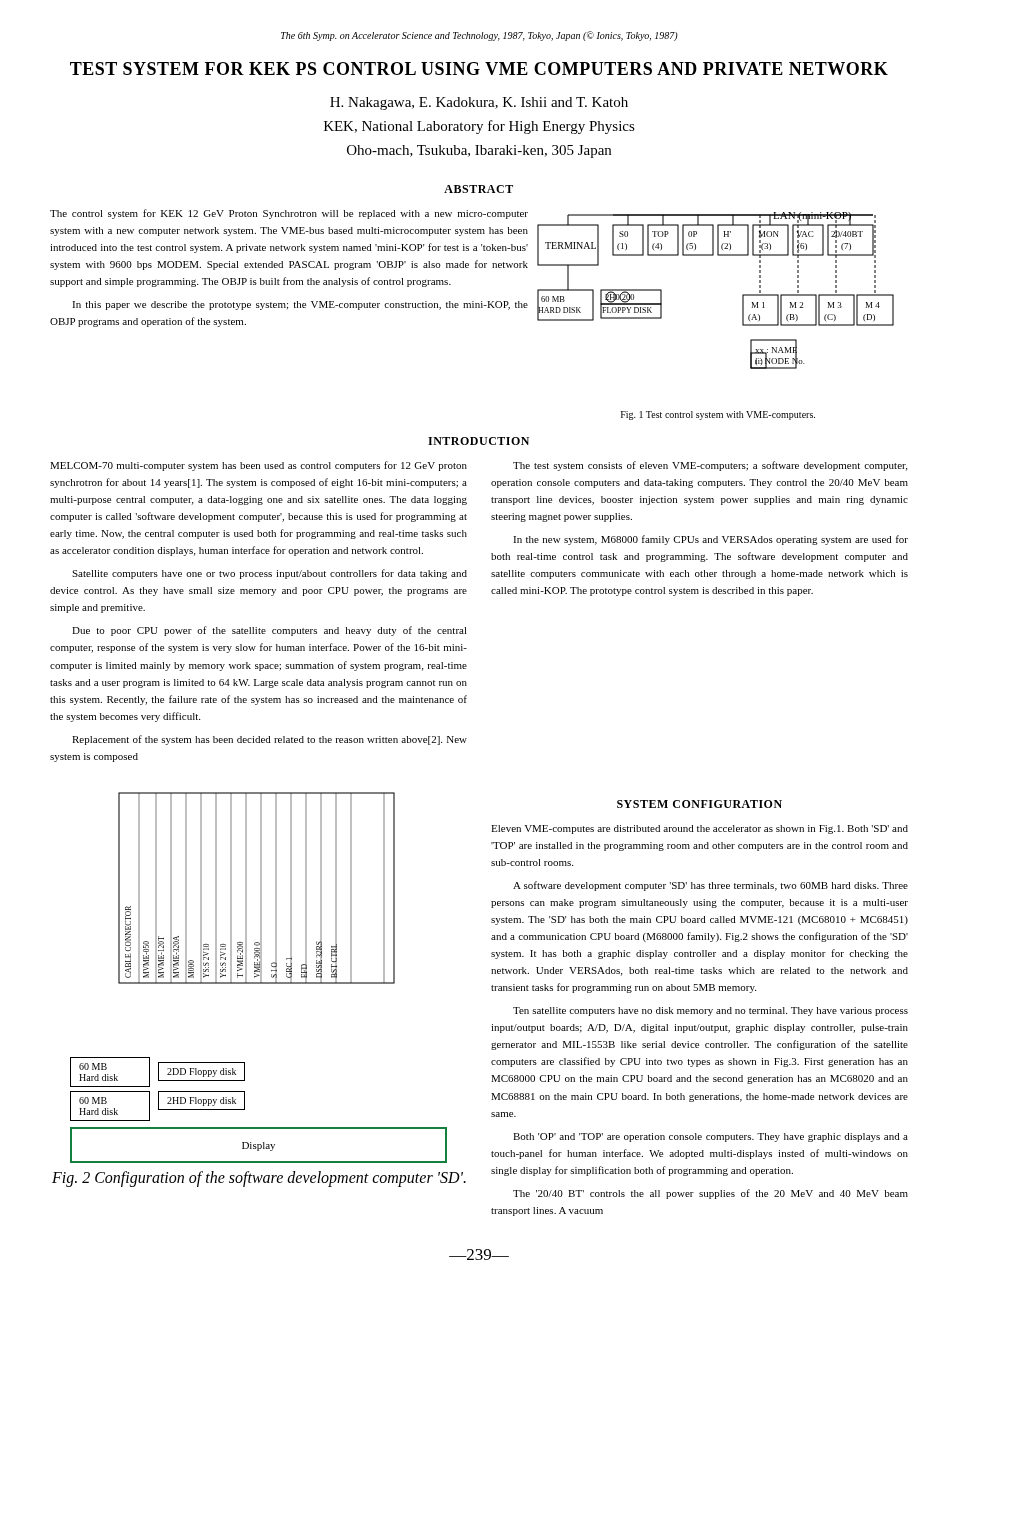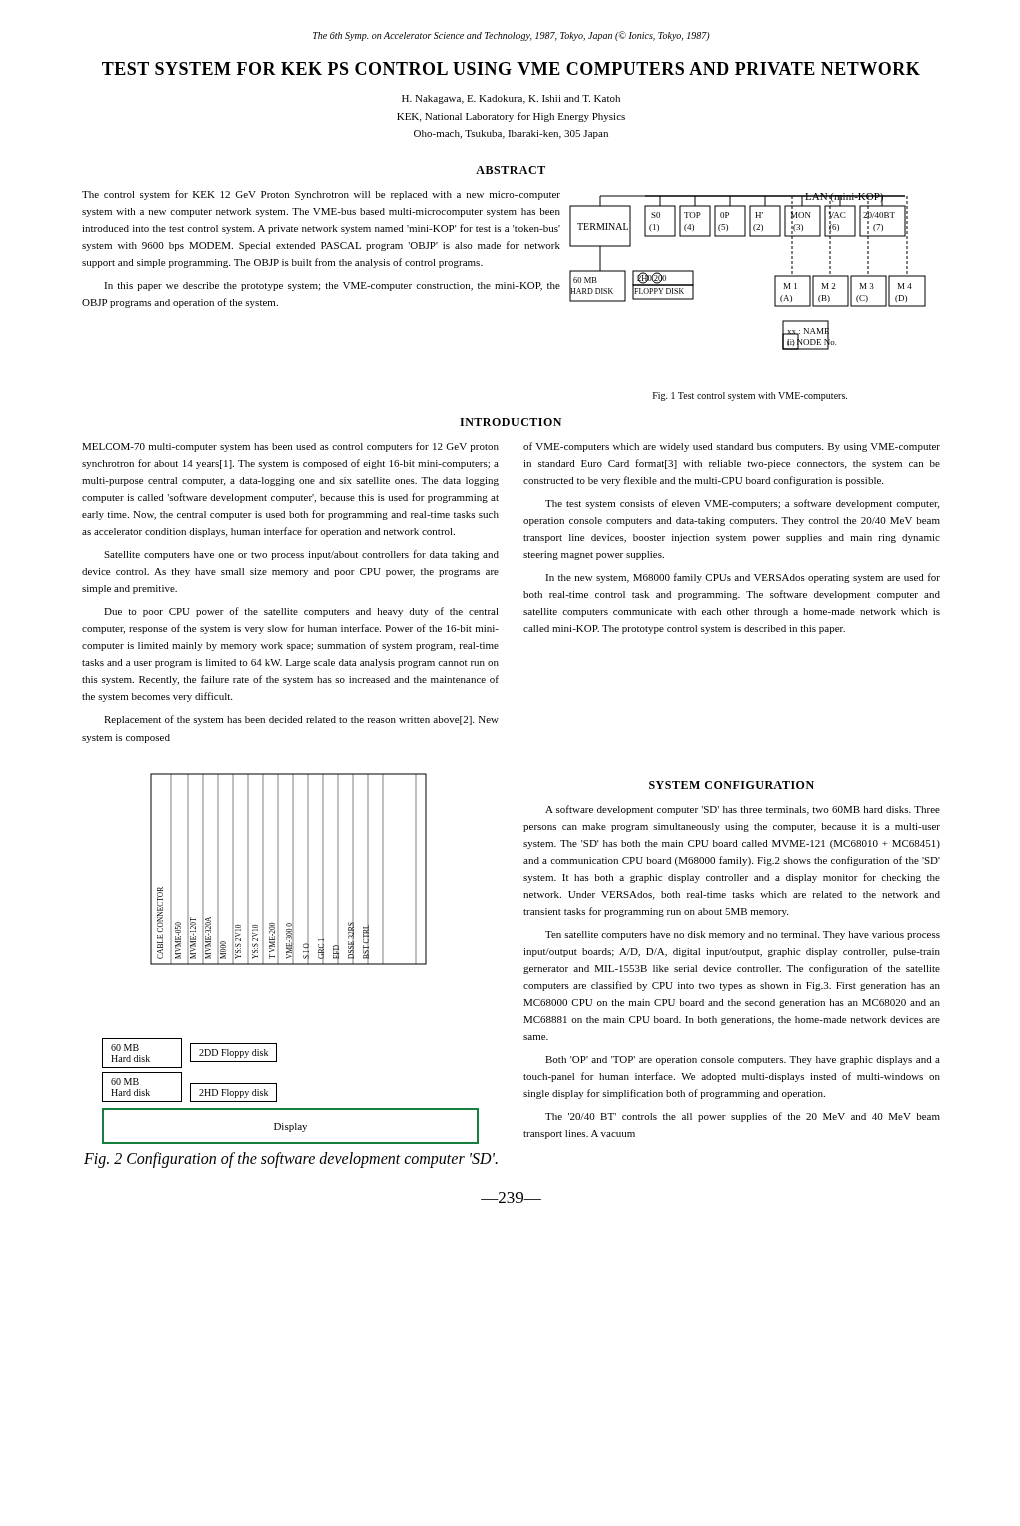--- a/index.html
+++ b/index.html
@@ -9,38 +9,37 @@
       font-size: 11px;
       color: #000;
       width: 1020px;
       min-height: 1526px;
     }
     .page {
       width: 958px;
       min-height: 1526px;
       padding: 30px 50px 36px 50px;
       position: relative;
-      margin-left: 32px;
     }
     .header-line {
       text-align: center;
       font-size: 10px;
       font-style: italic;
       margin-bottom: 18px;
     }
     .paper-title {
       text-align: center;
       font-size: 18px;
       font-weight: bold;
       letter-spacing: 0.5px;
       margin-bottom: 10px;
     }
     .authors {
       text-align: center;
-      font-size: 11px;
+      font-size: 15px;
       line-height: 1.6;
       margin-bottom: 20px;
     }
     .two-col {
       display: flex;
       margin-bottom: 14px;
     }
     .col-left {
       flex: 1;
       min-width: 0;
@@ -223,21 +222,20 @@
       <div class="body-text">
         <p class="no-indent">MELCOM-70 multi-computer system has been used as control computers for 12 GeV proton synchrotron for about 14 years[1]. The system is composed of eight 16-bit mini-computers; a multi-purpose central computer, a data-logging one and six satellite ones. The data logging computer is called 'software development computer', because this is used for programming at early time. Now, the central computer is used both for programming and real-time tasks such as accelerator condition displays, human interface for operation and network control.</p>
         <p>Satellite computers have one or two process input/about controllers for data taking and device control. As they have small size memory and poor CPU power, the programs are simple and premitive.</p>
         <p>Due to poor CPU power of the satellite computers and heavy duty of the central computer, response of the system is very slow for human interface. Power of the 16-bit mini-computer is limited mainly by memory work space; summation of system program, real-time tasks and a user program is limited to 64 kW. Large scale data analysis program cannot run on this system. Recently, the failure rate of the system has so increased and the maintenance of the system becomes very difficult.</p>
         <p>Replacement of the system has been decided related to the reason written above[2]. New system is composed</p>
         <p></p>
       </div>
     </div>
     <div class="full-col">
       <div class="body-text">
-        <p class="no-indent">of VME-computers which are widely used standard bus computers. By using VME-computer in standard Euro Card format[3] with reliable two-piece connectors, the system can be constructed to be very flexible and the multi-CPU board configuration is possible.</p>
         <p>The test system consists of eleven VME-computers; a software development computer, operation console computers and data-taking computers. They control the 20/40 MeV beam transport line devices, booster injection system power supplies and main ring dynamic steering magnet power supplies.</p>
         <p>In the new system, M68000 family CPUs and VERSAdos operating system are used for both real-time control task and programming. The software development computer and satellite computers communicate with each other through a home-made network which is called mini-KOP. The prototype control system is described in this paper.</p>
       </div>
     </div>
   </div>
 
   <div class="full-two-col" style="margin-top:12px;">
     <div class="full-col">
 
       <div>
@@ -315,36 +313,37 @@
           </div>
           <div style="display:flex; align-items:center;">
             <div style="border:1px solid #000; padding:3px 8px;">2DD Floppy disk</div>
           </div>
         </div>
         <div style="display:flex; gap:8px; margin: 0 0 4px 20px; font-size:10px;">
           <div style="border:1px solid #000; padding:3px 8px; min-width:80px;">
             <div>60 MB</div>
             <div>Hard disk</div>
           </div>
-          <div style="display:flex; align-items:flex-end;">
+          <div style="display:flex; align-items:flex-start;">
             <div style="border:1px solid #000; padding:3px 8px;">2HD Floppy disk</div>
           </div>
         </div>
 
         <div style="margin: 6px 20px; border:2px solid #15803d; padding:10px; text-align:center; font-size:11px;">
           <span>Display</span>
         </div>
 
         <div class="diagram-caption">Fig. 2  Configuration of the software development computer 'SD'.</div>
       </div>
     </div>
     <div class="full-col">
 
       <div class="section-title">SYSTEM CONFIGURATION</div>
       <div class="body-text">
+        <p class="no-indent">Eleven VME-computes are distributed around the accelerator as shown in Fig.1. Both 'SD' and 'TOP' are installed in the programming room and other computers are in the control room and sub-control rooms.</p>
         <p>A software development computer 'SD' has three terminals, two 60MB hard disks. Three persons can make program simultaneously using the computer, because it is a multi-user system. The 'SD' has both the main CPU board called MVME-121 (MC68010 + MC68451) and a communication CPU board (M68000 family). Fig.2 shows the configuration of the 'SD' system. It has both a graphic display controller and a display monitor for checking the network. Under VERSAdos, both real-time tasks which are related to the network and transient tasks for programming run on about 5MB memory.</p>
         <p>Ten satellite computers have no disk memory and no terminal. They have various process input/output boards; A/D, D/A, digital input/output, graphic display controller, pulse-train gernerator and MIL-1553B like serial device controller. The configuration of the satellite computers are classified by CPU into two types as shown in Fig.3. First generation has an MC68000 CPU on the main CPU board and the second generation has an MC68020 and an MC68881 on the main CPU board. In both generations, the home-made network devices are same.</p>
         <p>Both 'OP' and 'TOP' are operation console computers. They have graphic displays and a touch-panel for human interface. We adopted multi-displays insted of multi-windows on single display for simplification both of programming and operation.</p>
         <p>The '20/40 BT' controls the all power supplies of the 20 MeV and 40 MeV beam transport lines. A vacuum</p>
         <p></p>
       </div>
     </div>
   </div>
 
   <div class="page-number">—239—</div>

